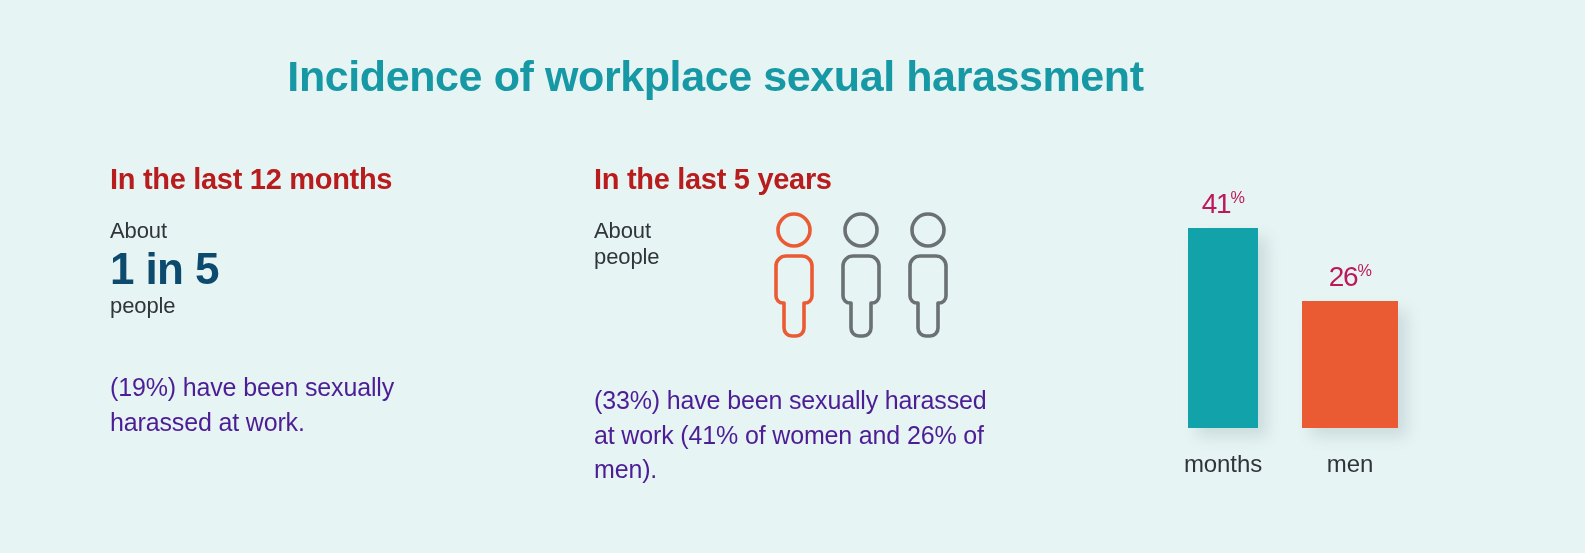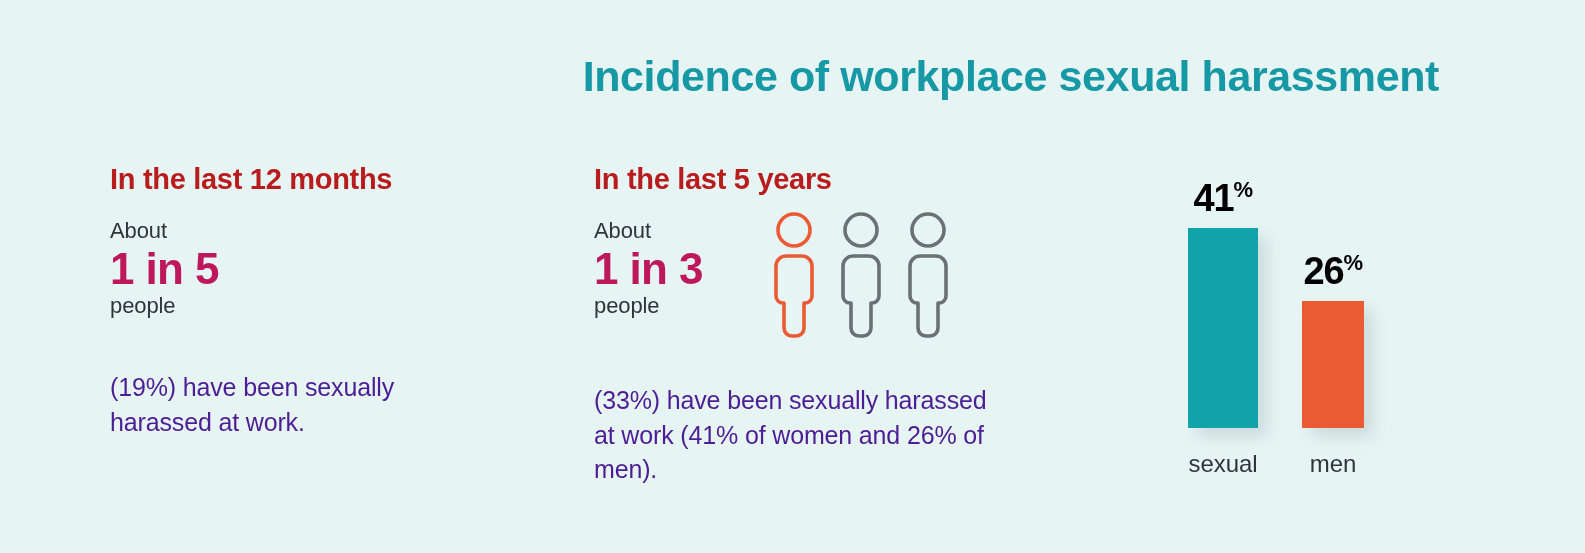--- a/index.html
+++ b/index.html
@@ -12,24 +12,24 @@
 
   body {
     background: #e7f4f4;
     font-family: "Liberation Sans", sans-serif;
     position: relative;
   }
 
   
   .title {
     position: absolute;
-    left: 8px;
+    left: 0;
     top: 52px;
     width: 1431px;
-    text-align: right;
+    text-align: center;
     font-size: 43px;
     font-weight: bold;
     letter-spacing: -0.4px;
     color: #1799a5;
     white-space: nowrap;
   }
 
   
   .col-heading {
     position: absolute;
@@ -48,21 +48,21 @@
   .stat-people {
     font-size: 22px;
     color: #2f353a;
     line-height: 1.18;
     letter-spacing: -0.1px;
   }
 
   .stat-big {
     font-size: 44px;
     font-weight: bold;
-    color: #be185d;
+    color: #0c4a6e;
     line-height: 1.12;
     letter-spacing: -0.6px;
     text-align: center;
   }
 
   .body-text {
     position: absolute;
     font-size: 25px;
     color: #4c1d95;
     line-height: 1.38;
@@ -95,23 +95,23 @@
     left: 0;
     bottom: 0;
     width: 100%;
     box-shadow: 9px 9px 14px rgba(60, 100, 100, 0.16);
   }
 
   .bar-value {
     position: absolute;
     left: 50%;
     transform: translateX(-50%);
-    font-size: 38px;
-    font-weight: bold;
-    color: #000000;
+    font-size: 28px;
+    font-weight: normal;
+    color: #be185d;
     letter-spacing: -1.2px;
     white-space: nowrap;
   }
 
   .bar-value sup {
     font-size: 0.58em;
     vertical-align: super;
     letter-spacing: -0.5px;
   }
 
@@ -120,42 +120,41 @@
     left: 50%;
     transform: translateX(-50%);
     bottom: -50px;
     font-size: 24px;
     color: #2f353a;
     letter-spacing: -0.1px;
     white-space: nowrap;
   }
 
   .bar-women { left: 28px;  width: 70px;  }
-  .bar-men   { left: 142px; width: 62px;  }
+  .bar-men   { left: 142px; width: 96px;  }
 </style>
 </head>
 <body>
 
 <div class="title">Incidence of workplace sexual harassment</div>
 
 <div class="col-heading" style="left:110px; top:163px;">In the last 12 months</div>
 
 <div class="stat-block" style="left:110px; top:218px;">
   <div class="stat-about">About</div>
   <div class="stat-big">1 in 5</div>
   <div class="stat-people">people</div>
 </div>
 
 <div class="body-text" style="left:110px; top:370px; width:300px;">(19%) have been sexually harassed at work.</div>
 
 <div class="col-heading" style="left:594px; top:163px;">In the last 5 years</div>
 
 <div class="stat-block" style="left:594px; top:218px;">
   <div class="stat-about">About</div>
-  <div class="stat-big">1 in 3</div>
   <div class="stat-people">people</div>
 </div>
 
 <div class="body-text" style="left:594px; top:370px; width:400px;margin-top:13px;">(33%) have been sexually harassed at work (41% of women and 26% of men).</div>
 
 <div class="people-icons">
   <svg width="200" height="135" viewBox="0 0 200 135" xmlns="http://www.w3.org/2000/svg">
 
     <g id="person-1">
       <circle cx="32" cy="23" r="16" fill="none" stroke="#ea5a33" stroke-width="3.6"></circle>
@@ -172,21 +171,21 @@
       <path d="M14 59 a10 10 0 0 1 10-10 h16 a10 10 0 0 1 10 10 v30 a7 7 0 0 1 -7 7 h-1 v25 a8 8 0 0 1 -8 8 h-4 a8 8 0 0 1 -8 -8 v-25 h-1 a7 7 0 0 1 -7 -7 z" fill="none" stroke="#6a7074" stroke-width="3.6" stroke-linejoin="round"></path>
     </g>
   </svg>
 </div>
 
 <div class="chart">
 
   <div class="bar bar-women" style="height:200px;">
     <div class="bar-value" style="bottom:208px;"><span>41</span><sup>%</sup></div>
     <div class="bar-rect" style="height:200px; background:#12a3aa;"></div>
-    <div class="bar-label">sexual</div>
+    <div class="bar-label">months</div>
   </div>
 
   <div class="bar bar-men" style="height:127px;">
     <div class="bar-value" style="bottom:135px;"><span>26</span><sup>%</sup></div>
     <div class="bar-rect" style="height:127px; background:#ea5a33;"></div>
     <div class="bar-label">men</div>
   </div>
 
 </div>
 

